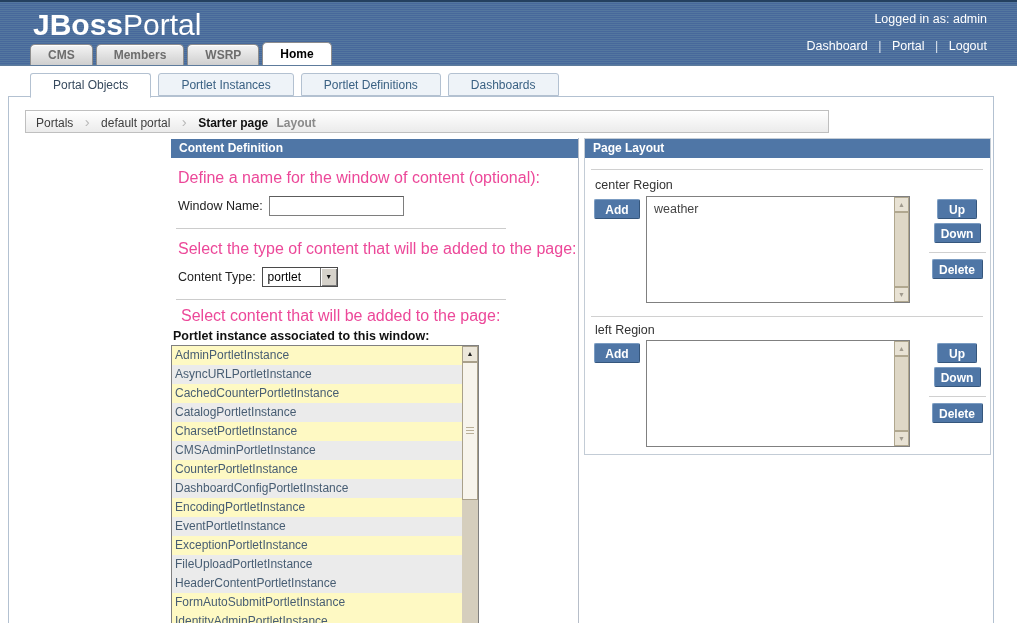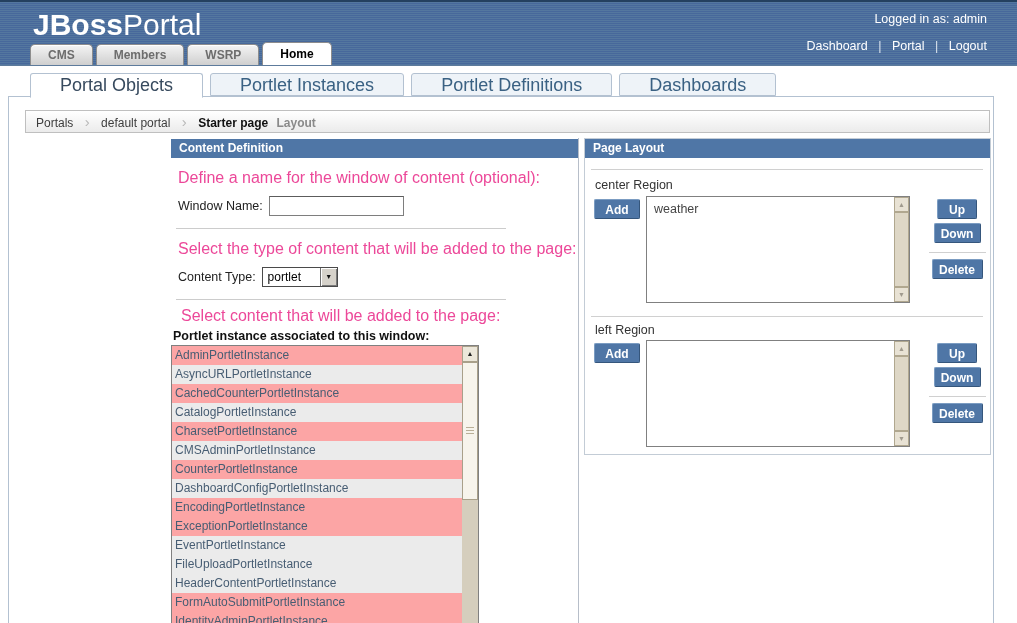--- a/index.html
+++ b/index.html
@@ -27,33 +27,33 @@
     background:linear-gradient(#f4f4f4,#cfcfcf);
     border:1px solid #8d8d8d; border-bottom:none; border-radius:5px 5px 0 0;
     color:#6d6d6d; font-size:12px; font-weight:bold; cursor:pointer;
     box-shadow:inset 0 1px 0 #fff;
   }
   .main-tab.active { background:#fff; color:#000; height:23px; line-height:23px; box-shadow:none; }
 
   
   .subtabs { position:absolute; left:30px; top:73px; display:flex; gap:7px; z-index:5; }
   .subtab {
-    height:23px; line-height:22px; padding:0 29px;
+    height:23px; line-height:22px; padding:0 22px;
     background:#eef3f8; border:1px solid #b3c1d1; border-radius:3px 3px 0 0;
-    color:#3a6183; font-size:18px; cursor:pointer;
+    color:#3a6183; font-size:12px; cursor:pointer;
   }
   .subtab.active { background:#fff; border-bottom-color:#fff; color:#374a5e; height:25px; }
 
   
   .content-box {
     position:absolute; left:8px; top:96px; width:986px; height:540px;
     border:1px solid #b3c1d1; background:#fff;
   }
   .breadcrumb {
-    position:absolute; left:16px; top:13px; width:965px; height:23px;
+    position:absolute; left:16px; top:13px; width:804px; height:23px;
     border:1px solid #bfbfbf; background:linear-gradient(#ffffff,#ebebeb);
     font-size:12px; color:#444; line-height:21px; padding-left:10px;
   }
   .crumb { color:#3d3d3d; text-decoration:none; cursor:pointer; }
   .crumb-sep { color:#b9b9b9; font-size:15px; margin:0 8px; }
   .crumb-current { font-weight:bold; color:#111; }
   .crumb-suffix { font-weight:bold; color:#8a8a8a; margin-left:5px; }
 
   .col-divider { position:absolute; left:569px; top:41px; width:1px; height:499px; background:#b7bec9; }
 
@@ -85,21 +85,21 @@
   .sel-btn {
     width:17px; background:#d6d2ca; border-left:1px solid #6e6e6e;
     box-shadow:inset 1px 1px 0 #fff, inset -1px -1px 0 #7a7a7a;
     display:flex; align-items:center; justify-content:center; font-size:7px; color:#111;
   }
   .prompt.tight { margin:7px 0 0 10px; }
   .list-label { margin:4px 0 0 2px; font-size:12.5px; font-weight:bold; color:#111; }
   .instances { margin-top:2px; width:308px; height:301px; }
   .rows { position:absolute; left:0; top:0; right:16px; bottom:0; }
   .lrow { height:19px; line-height:19px; padding-left:3px; font-size:12px; color:#475d73;
-          white-space:nowrap; overflow:hidden; cursor:pointer; background:#fca5a5; }
+          white-space:nowrap; overflow:hidden; cursor:pointer; background:#fef9c3; }
   .lrow.alt { background:#ebebeb; }
 
   
   .sb { position:absolute; right:0; top:0; bottom:0; width:16px; background:#d5cebd; }
   .sb-btn { position:absolute; left:0; width:16px; height:16px; background:#ece7da;
             border:1px solid #a9a08a; color:#222; font-size:7px; line-height:14px; text-align:center; cursor:pointer; }
   .sb-up { top:0; } .sb-down { bottom:0; }
   .sb-thumb { position:absolute; left:0; top:16px; width:16px; height:138px;
               background:#f7f4ec; border:1px solid #a9a08a; cursor:pointer; }
   .sb-grip { position:absolute; left:3px; top:64px; width:8px; height:7px;
@@ -196,22 +196,22 @@
 
         <div class="lrow"><span>AdminPortletInstance</span></div>
             <div class="lrow alt"><span>AsyncURLPortletInstance</span></div>
             <div class="lrow"><span>CachedCounterPortletInstance</span></div>
             <div class="lrow alt"><span>CatalogPortletInstance</span></div>
             <div class="lrow"><span>CharsetPortletInstance</span></div>
             <div class="lrow alt"><span>CMSAdminPortletInstance</span></div>
             <div class="lrow"><span>CounterPortletInstance</span></div>
             <div class="lrow alt"><span>DashboardConfigPortletInstance</span></div>
             <div class="lrow"><span>EncodingPortletInstance</span></div>
+            <div class="lrow alt"><span>EventPortletInstance</span></div>
             <div class="lrow"><span>ExceptionPortletInstance</span></div>
-            <div class="lrow alt"><span>EventPortletInstance</span></div>
             <div class="lrow alt"><span>FileUploadPortletInstance</span></div>
             <div class="lrow alt"><span>HeaderContentPortletInstance</span></div>
             <div class="lrow"><span>FormAutoSubmitPortletInstance</span></div>
             <div class="lrow"><span>IdentityAdminPortletInstance</span></div>
             <div class="lrow alt"><span>IdentityUserPortletInstance</span></div>
           </div>
         <div class="sb list-sb">
           <div class="sb-btn sb-up">▲</div>
           <div class="sb-thumb">
               <div class="sb-grip"></div>

